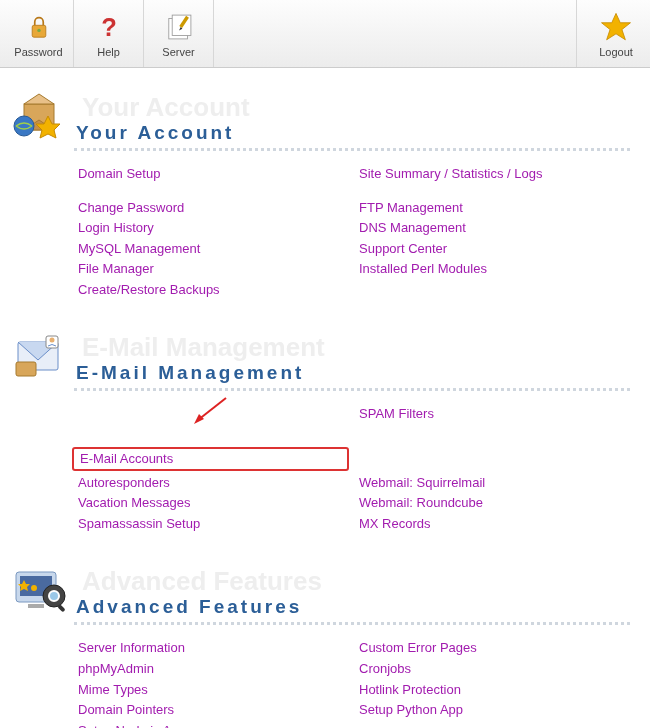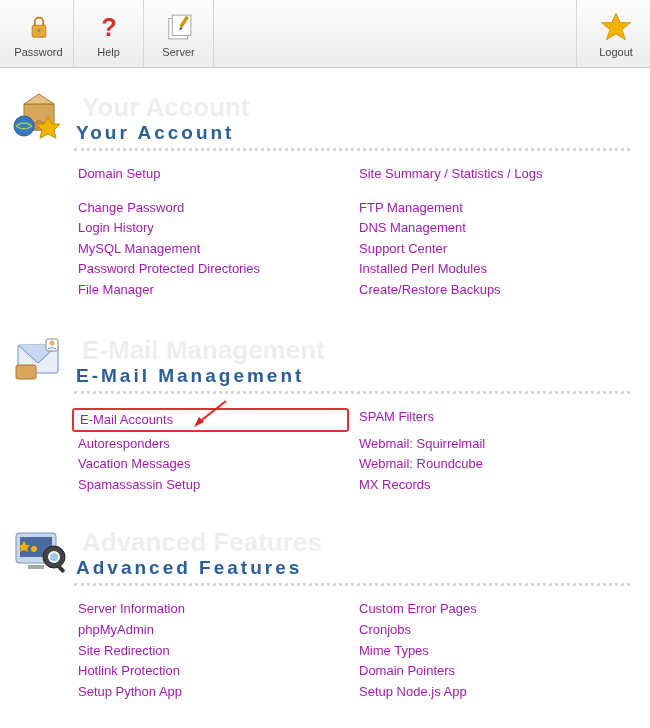--- a/index.html
+++ b/index.html
@@ -81,20 +81,21 @@
     font-size: 13px;
     color: #a21caf;
   }
   .links .gap { height: 10px; grid-column: 1 / -1; }
   .lnk { cursor: pointer; line-height: 1.35; display:inline-block; }
   .lnk.highlight {
     border: 2px solid #d33;
     border-radius: 3px;
     padding: 1px 6px;
     margin-left: -6px;
+    margin-top: 42px;
   }
   
   .annot-arrow {
     position: absolute;
     pointer-events: none;
   }
 </style>
 </head>
 <body>
 
@@ -160,23 +161,22 @@
     <div class="links">
       <span class="lnk">Domain Setup</span>
       <span class="lnk">Site Summary / Statistics / Logs</span>
       <div class="gap"></div>
       <span class="lnk">Change Password</span>
       <span class="lnk">FTP Management</span>
       <span class="lnk">Login History</span>
       <span class="lnk">DNS Management</span>
       <span class="lnk">MySQL Management</span>
       <span class="lnk">Support Center</span>
-      <span class="lnk">Password Protected Directories</span>
+      <span class="lnk">File Manager</span>
       <span class="lnk">Installed Perl Modules</span>
-      <span class="lnk">File Manager</span>
       <span class="lnk">Create/Restore Backups</span>
       <span></span>
     </div>
   </div>
 
   <div class="section">
     <div class="section-head">
       <div class="section-watermark">E-Mail Management</div>
       <div class="section-icon">
         <svg viewBox="0 0 60 60" width="60" height="60">
@@ -223,21 +223,20 @@
         </svg>
       </div>
       <div class="section-title">Advanced Features</div>
     </div>
     <div class="dotrow"></div>
     <div class="links">
       <span class="lnk">Server Information</span>
       <span class="lnk">Custom Error Pages</span>
       <span class="lnk">phpMyAdmin</span>
       <span class="lnk">Cronjobs</span>
-      <span class="lnk">Site Redirection</span>
       <span class="lnk">Mime Types</span>
       <span class="lnk">Hotlink Protection</span>
       <span class="lnk">Domain Pointers</span>
       <span class="lnk">Setup Python App</span>
       <span class="lnk">Setup Node.js App</span>
 
     </div>
   </div>
 
 </div>

